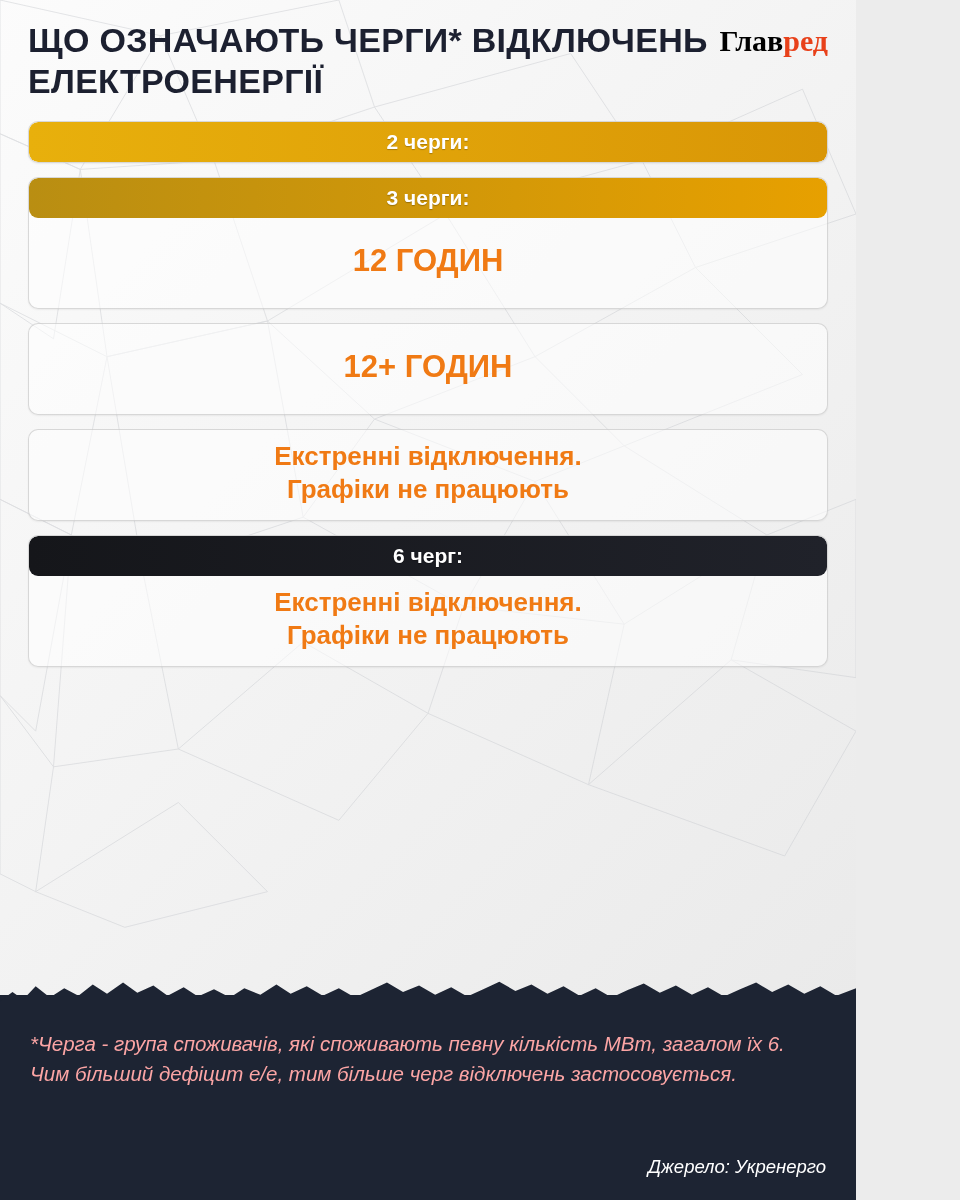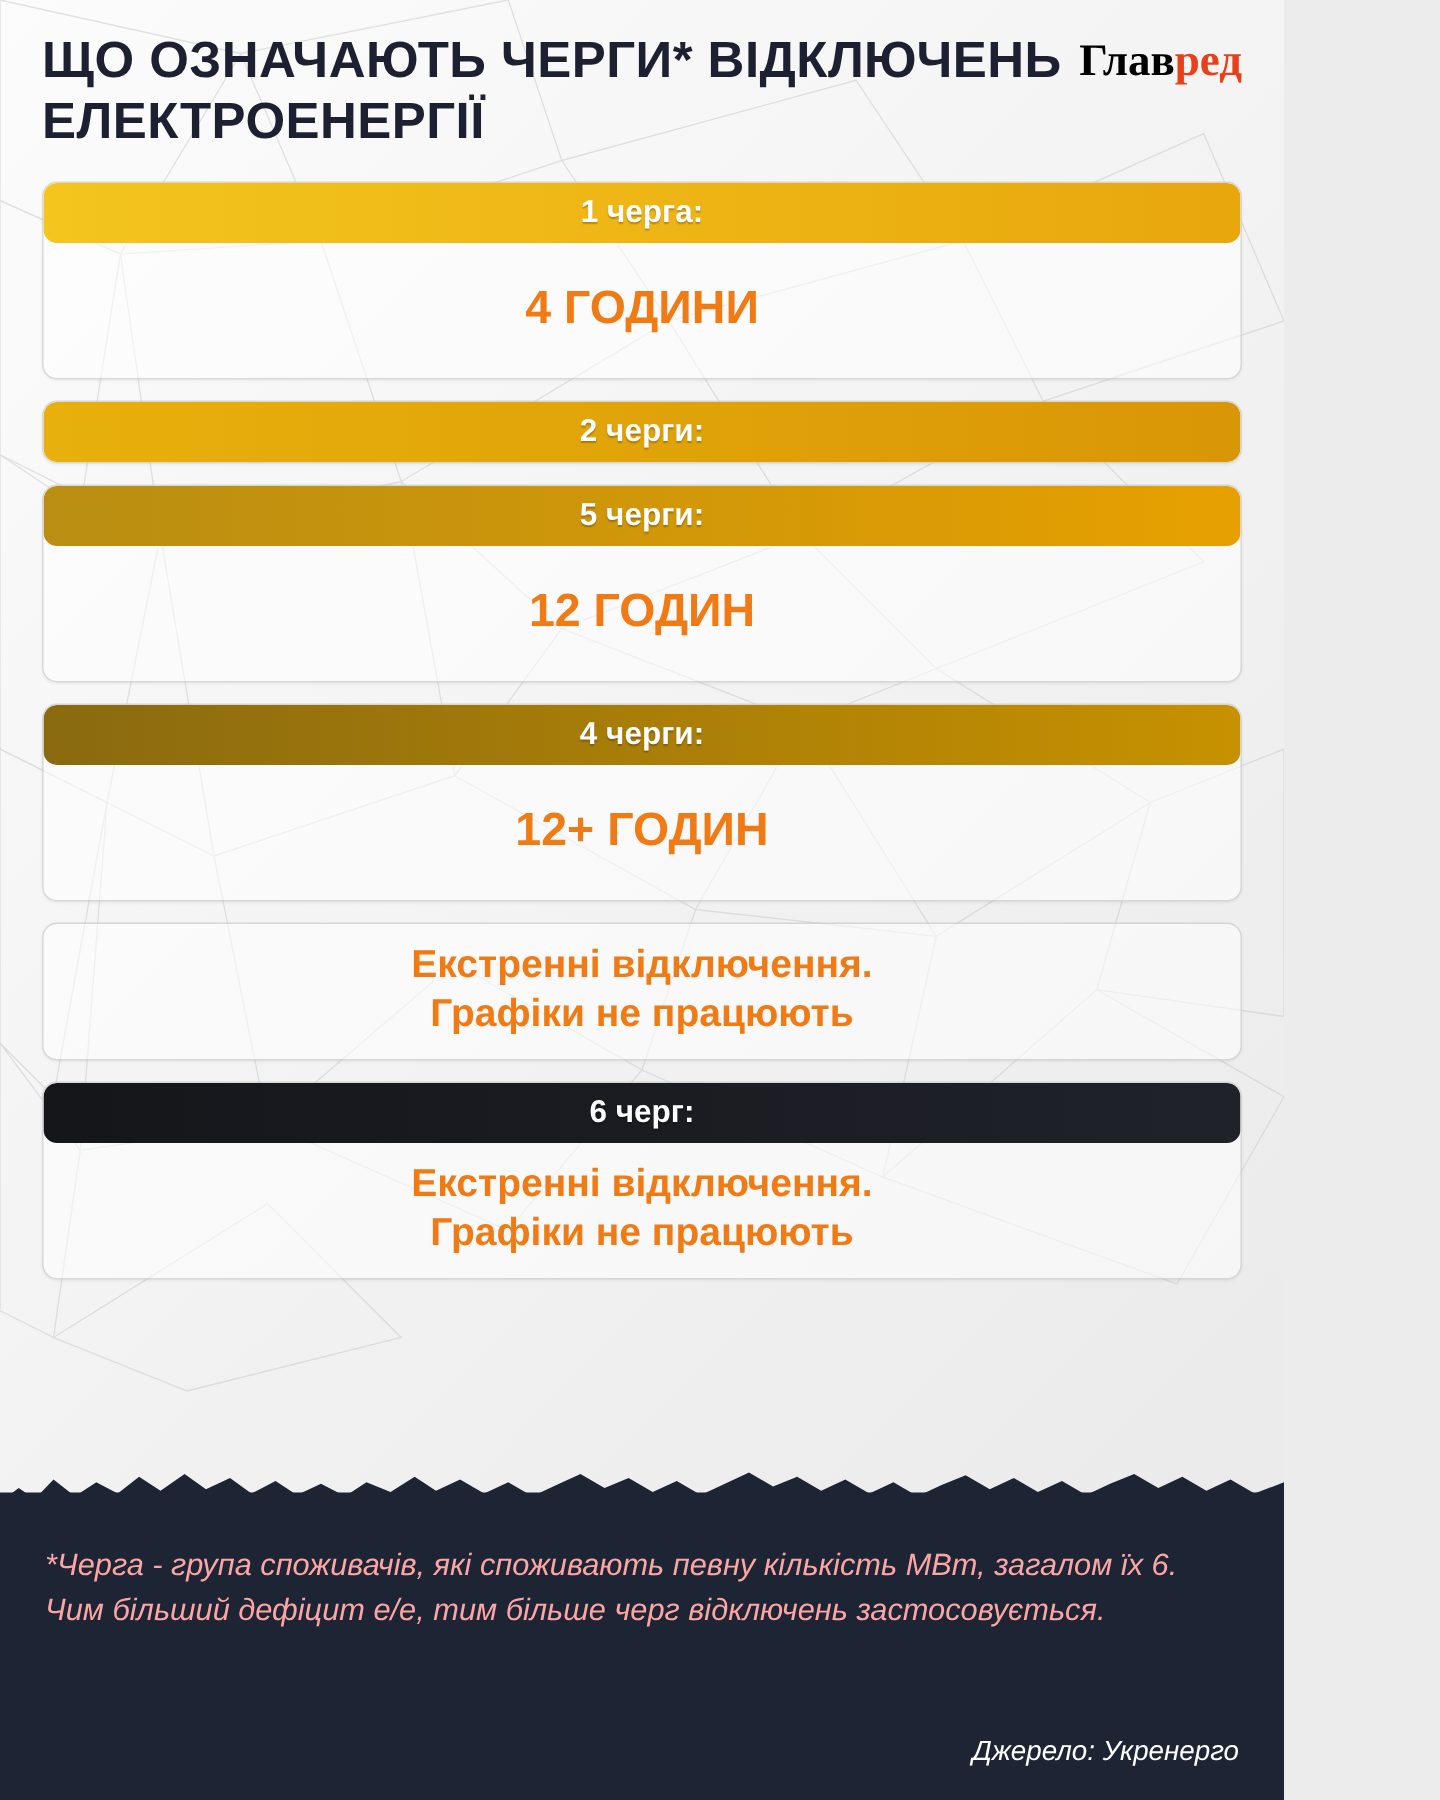--- a/index.html
+++ b/index.html
@@ -163,48 +163,37 @@
 
   <div class="header">
     <div class="title">ЩО ОЗНАЧАЮТЬ ЧЕРГИ* ВІДКЛЮЧЕНЬ ЕЛЕКТРОЕНЕРГІЇ</div>
     <div class="logo">
       <span>Глав</span><span class="part2">ред</span>
     </div>
   </div>
 
   <div class="rows">
 
-    <div class="row">
-      <div class="row-head" style="background: linear-gradient(90deg, rgb(243, 197, 29) 0%, rgb(232, 167, 13) 100%);">
-        <span>1 черга:</span>
-      </div>
-      <div class="row-body">
-        <div class="row-value">4 ГОДИНИ</div>
-      </div>
-    </div>
 
     <div class="row">
       <div class="row-head" style="background: linear-gradient(90deg, rgb(232, 176, 12) 0%, rgb(217, 150, 6) 100%);">
         <span>2 черги:</span>
       </div>
     </div>
 
     <div class="row">
       <div class="row-head" style="background: linear-gradient(90deg, rgb(185, 142, 18) 0%, rgb(231, 160, 0) 100%);">
-        <span>5 черги:</span>
+        <span>3 черги:</span>
       </div>
       <div class="row-body">
         <div class="row-value">12 ГОДИН</div>
       </div>
     </div>
 
     <div class="row">
-      <div class="row-head" style="background: linear-gradient(90deg, rgb(138, 106, 16) 0%, rgb(199, 145, 0) 100%);">
-        <span>4 черги:</span>
-      </div>
       <div class="row-body">
         <div class="row-value">12+ ГОДИН</div>
       </div>
     </div>
 
     <div class="row">
       <div class="row-body">
         <div class="row-value small">Екстренні відключення.<br>Графіки не працюють</div>
       </div>
     </div>

